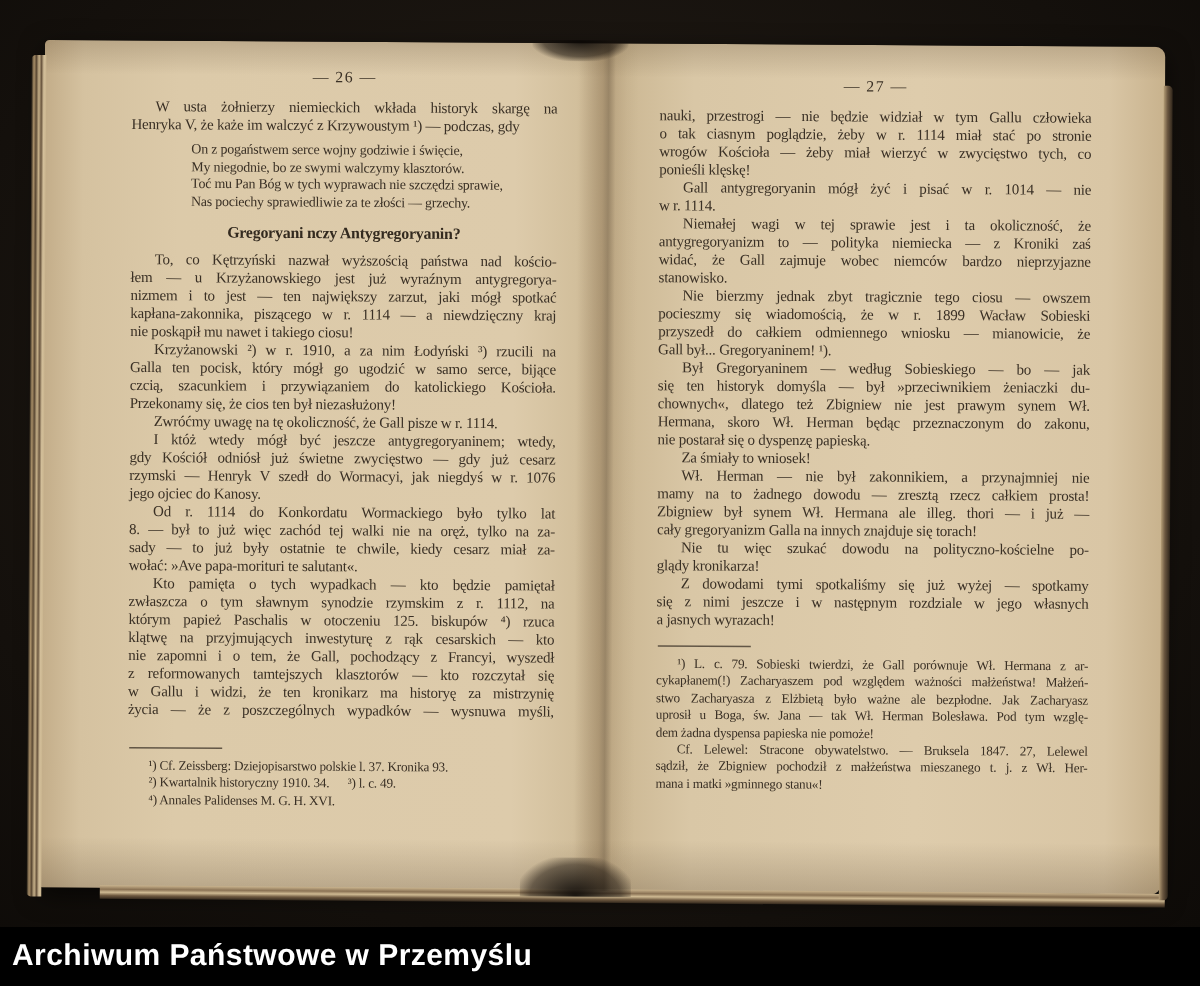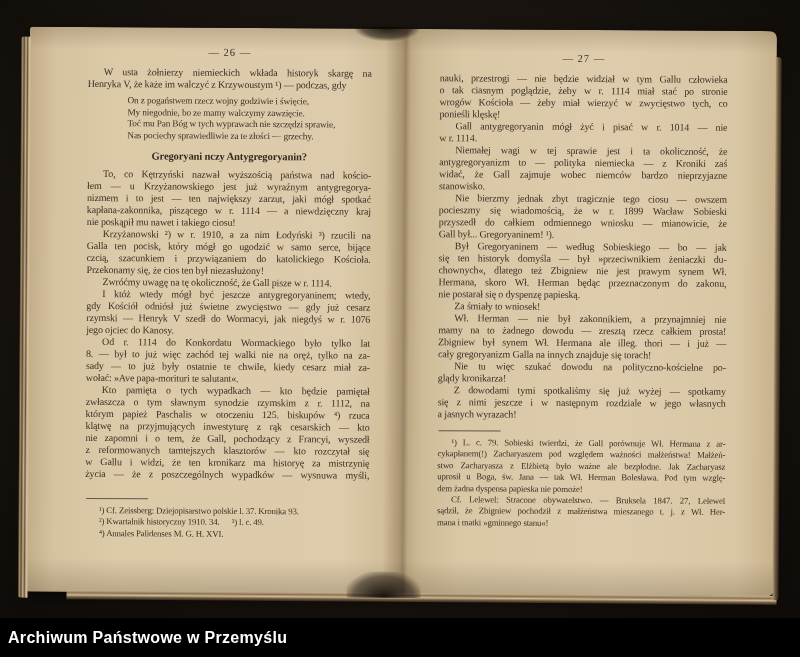--- a/index.html
+++ b/index.html
@@ -61,21 +61,21 @@
   .fn-rule{width:62px;border-top:1px solid rgba(58,48,37,0.75);margin:0 0 6px 1px;}
   .fline{font-size:8.8px;line-height:11.4px;text-align:justify;text-align-last:justify;}
   .fline.end{text-align-last:left;}
   .para.ind .fline:first-child{text-indent:14px;}
 
   
   .footer{position:absolute;left:0;bottom:0;width:800px;height:39px;
     background:var(--footer-background);color:var(--footer-text);
     display:flex;align-items:center;padding-left:8px;
     font-family:"Liberation Sans","DejaVu Sans",sans-serif;
-    font-weight:bold;font-size:16px;letter-spacing:0.3px;}
+    font-weight:bold;font-size:20px;letter-spacing:0.3px;}
 </style>
 </head>
 <body>
 
 <div class="stage">
 
   <div class="photo">
     <div class="book">
       <div class="page-surface"></div>
       <div class="stack-left"></div>
@@ -86,22 +86,22 @@
       <div class="spine-bottom"></div>
 
       <div class="col col-left">
         <div class="pagenum">— 26 —</div>
         <div id="left-body">
             <div class="para ind">
               <div class="line">W usta żołnierzy niemieckich wkłada historyk skargę na</div>
               <div class="line end">Henryka V, że każe im walczyć z Krzywoustym ¹) — podczas, gdy</div>
             </div>
             <div class="verse">
-              <div class="vline">On z pogaństwem rzecz wojny godziwie i święcie,</div>
-              <div class="vline">My niegodnie, bo ze mamy walczymy zawzięcie.</div>
+              <div class="vline">On z pogaństwem serce wojny godziwie i święcie,</div>
+              <div class="vline">My niegodnie, bo ze swymi walczymy klasztorów.</div>
               <div class="vline">Toć mu Pan Bóg w tych wyprawach nie szczędzi sprawie,</div>
               <div class="vline">Nas pociechy sprawiedliwie za te złości — grzechy.</div>
             </div>
             <div class="heading">Gregoryani nczy Antygregoryanin?</div>
             <div class="para ind">
               <div class="line">To, co Kętrzyński nazwał wyższością państwa nad kościo-</div>
               <div class="line">łem — u Krzyżanowskiego jest już wyraźnym antygregorya-</div>
               <div class="line">nizmem i to jest — ten największy zarzut, jaki mógł spotkać</div>
               <div class="line">kapłana-zakonnika, piszącego w r. 1114 — a niewdzięczny kraj</div>
               <div class="line end">nie poskąpił mu nawet i takiego ciosu!</div>

